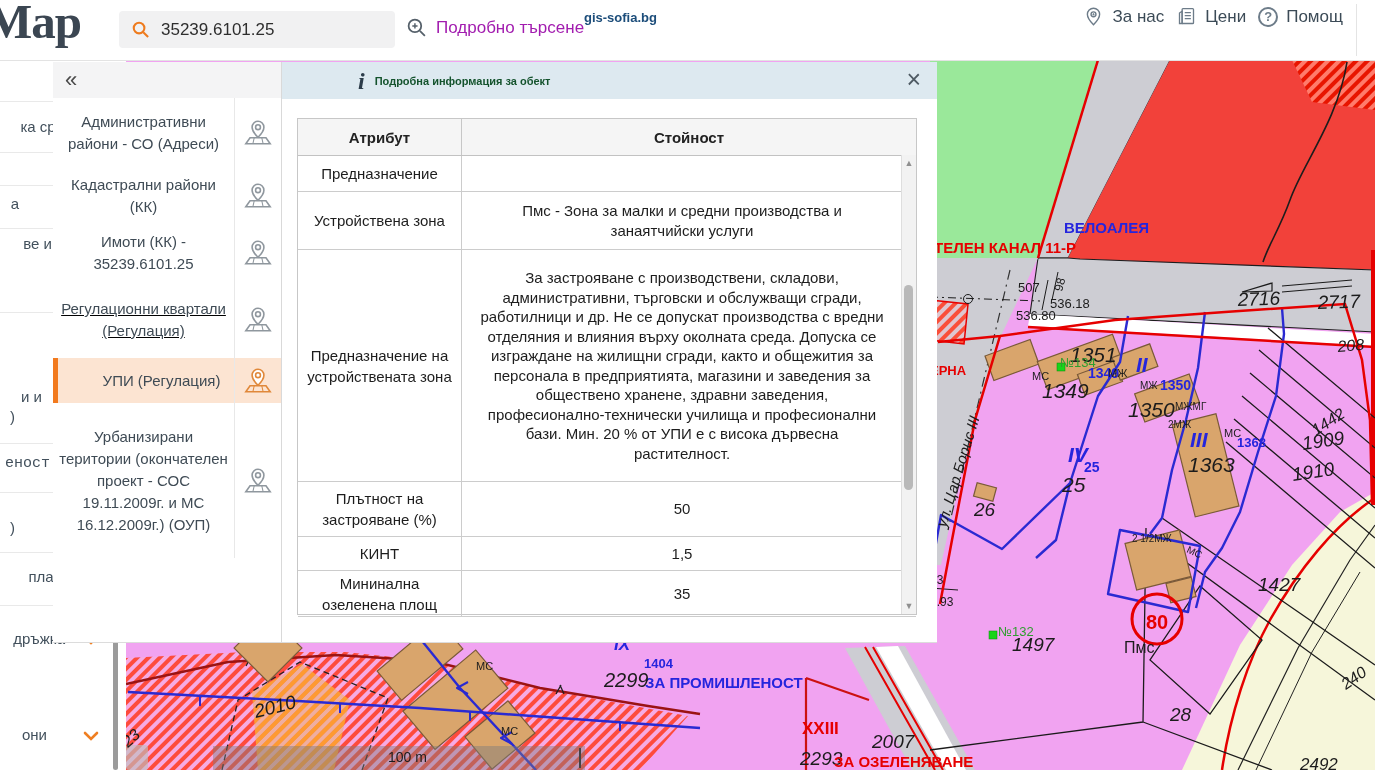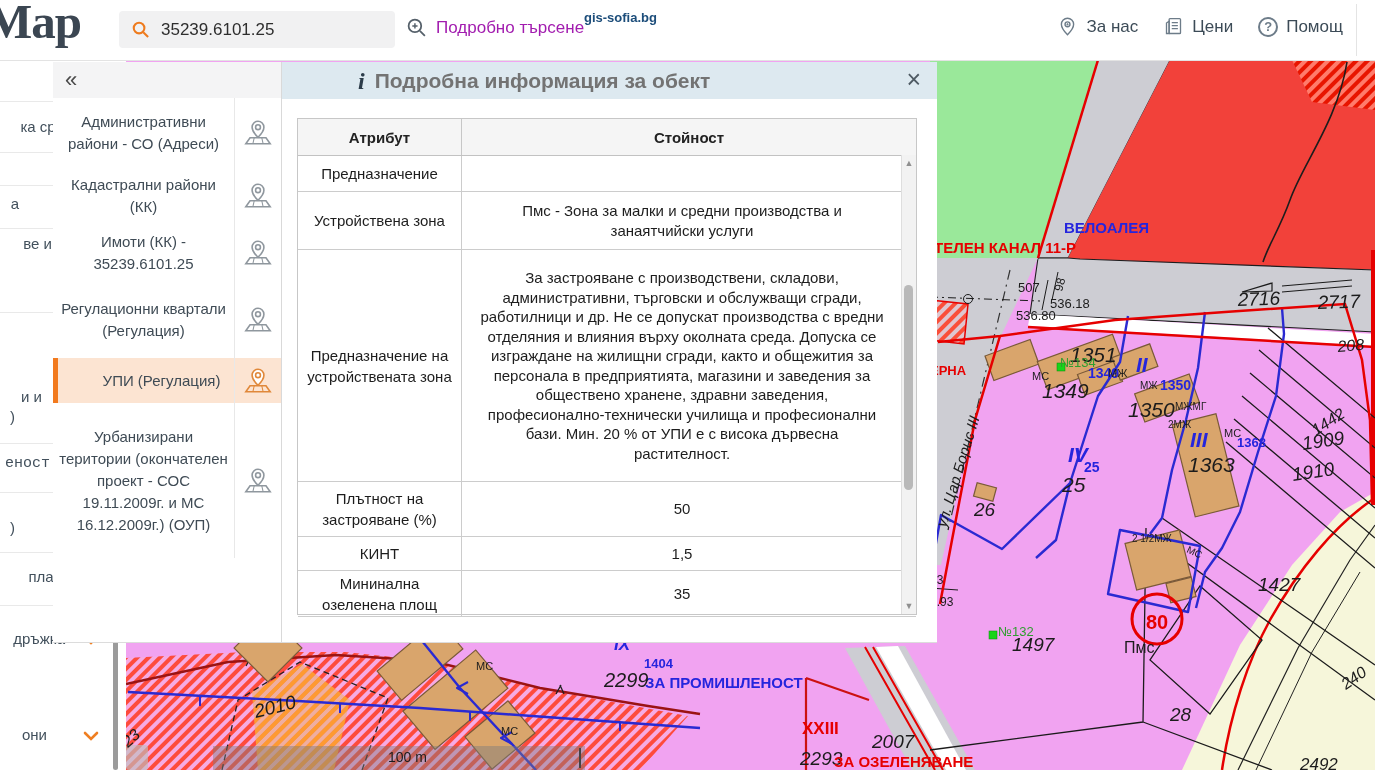--- a/index.html
+++ b/index.html
@@ -10,21 +10,21 @@
           border-bottom:1px solid #e3e3e3;z-index:10}
   #logo{position:absolute;left:-14px;top:-7px;font-family:"Liberation Serif",serif;
         font-weight:bold;font-size:49px;color:#3b4652;letter-spacing:-1px}
   #searchbox{position:absolute;left:119px;top:11px;width:276px;height:37px;background:#f1f1f2;
              border-radius:4px;display:flex;align-items:center;padding-left:12px;gap:9px;box-sizing:border-box}
   #searchbox input{border:none;background:transparent;outline:none;font-size:17px;color:#2e2e2e;width:210px;
                    font-family:"Liberation Sans",sans-serif}
   #advsearch{position:absolute;left:406px;top:17px;display:flex;align-items:center;gap:9px;cursor:pointer}
   #advsearch span{font-size:17px;color:#a21caf}
   #sitelink{position:absolute;left:584px;top:10px;font-size:13px;font-weight:bold;color:#1c4d7a;text-decoration:none}
-  #topnav{position:absolute;right:32px;top:16px;display:flex;gap:25px}
+  #topnav{position:absolute;right:32px;top:6px;display:flex;gap:12px}
   .nitem{display:flex;align-items:center;gap:8px;font-size:17px;color:#3c4b57;cursor:pointer}
   .qicon{width:20px;height:20px;border:2px solid #6d7c89;border-radius:50%;display:flex;align-items:center;
          justify-content:center;font-weight:bold;color:#6d7c89;font-size:13px;box-sizing:border-box}
   #vdiv{position:absolute;left:1356px;top:4px;width:1px;height:52px;background:#e4e4e4}
   
   #sidebar{position:absolute;left:0;top:60px;width:126px;height:710px;background:#fff;z-index:5}
   .stub{position:absolute;white-space:nowrap;font-size:15px;color:#42505c}
   .sdiv{position:absolute;left:0;width:119px;height:1px;background:#e9e9e9}
   .chev{position:absolute;width:16px;height:10px}
   #sscroll{position:absolute;left:113px;top:566px;width:5px;height:144px;background:#9b9b9b;border-radius:3px}
@@ -41,21 +41,21 @@
         font-size:15px;color:#3f4b55;line-height:22px;padding:2px 3px}
   .lic{width:46px;display:flex;align-items:center;justify-content:center;border-left:1px solid #e8e8e8;color:#8f979e}
   .lrow.active{background:#fce4d2}
   .lrow.active::before{content:'';position:absolute;left:0;top:0;bottom:0;width:5px;background:#f27a1e}
   .lrow.active .lic{color:#e0883a}
   
   #info{position:absolute;left:281px;top:62px;width:656px;height:581px;background:#fff;z-index:6;
         border-left:1px solid #d9d9d9;border-bottom:1px solid #dcdcdc;box-sizing:border-box}
   #iphead{height:37px;background:#dde9f0;display:flex;align-items:center;padding-left:76px;gap:10px;position:relative}
   #iico{font-family:"Liberation Serif",serif;font-style:italic;font-weight:bold;font-size:24px;color:#2c3c4a;line-height:1}
-  #iptitle{font-size:21px;font-weight:600;color:#737373}
+  #iptitle{font-size:11px;font-weight:600;color:#14532d}
   #ipclose{position:absolute;right:10px;top:2px;font-size:25px;color:#4f5b64;background:none;border:none;cursor:pointer}
   #tbl{position:absolute;left:15px;top:56px;width:620px;height:497px;border:1px solid #c7c7c7;box-sizing:border-box}
   #thead{display:flex;height:36px;background:#f5f5f5;border-bottom:1px solid #c2c2c2;
          font-weight:bold;font-size:15px;color:#222}
   .th{display:flex;align-items:center;justify-content:center;box-sizing:border-box}
   .th:first-child{width:164px;border-right:1px solid #c7c7c7}
   .th:last-child{flex:1}
   .trow{display:flex;border-bottom:1px solid #ccc;font-size:15px;color:#1d1d1d;overflow:hidden;box-sizing:border-box}
   .tda{width:164px;border-right:1px solid #ccc;display:flex;align-items:center;justify-content:center;
        text-align:center;line-height:21px;padding:2px 6px;box-sizing:border-box}
@@ -347,21 +347,21 @@
         <div class="llab">Имоти (КК) - 35239.6101.25</div>
         <div class="lic">
           <svg width="30" height="30" viewBox="0 0 32 32" fill="none" stroke="currentColor" stroke-width="1.7">
     <path d="M7.5 21 L24.5 21 L29 27.5 L3 27.5 Z"></path>
     <path d="M12 21 L10.5 27.5 M20 21 L21.5 27.5" stroke-width="1.1"></path>
     <path d="M16 3.5 a6.3 6.3 0 0 1 6.3 6.3 c0 4.6 -6.3 10.7 -6.3 10.7 s-6.3 -6.1 -6.3 -10.7 A6.3 6.3 0 0 1 16 3.5 Z" fill="#fff"></path>
     <circle cx="16" cy="9.8" r="2.6"></circle>
   </svg>
         </div>
       </div>
-      <div class="lrow" style="min-height: 76px;">
+      <div class="lrow" style="min-height: 76px; text-decoration: underline;">
         <div class="llab">Регулационни квартали (Регулация)</div>
         <div class="lic">
           <svg width="30" height="30" viewBox="0 0 32 32" fill="none" stroke="currentColor" stroke-width="1.7">
     <path d="M7.5 21 L24.5 21 L29 27.5 L3 27.5 Z"></path>
     <path d="M12 21 L10.5 27.5 M20 21 L21.5 27.5" stroke-width="1.1"></path>
     <path d="M16 3.5 a6.3 6.3 0 0 1 6.3 6.3 c0 4.6 -6.3 10.7 -6.3 10.7 s-6.3 -6.1 -6.3 -10.7 A6.3 6.3 0 0 1 16 3.5 Z" fill="#fff"></path>
     <circle cx="16" cy="9.8" r="2.6"></circle>
   </svg>
         </div>
       </div>

